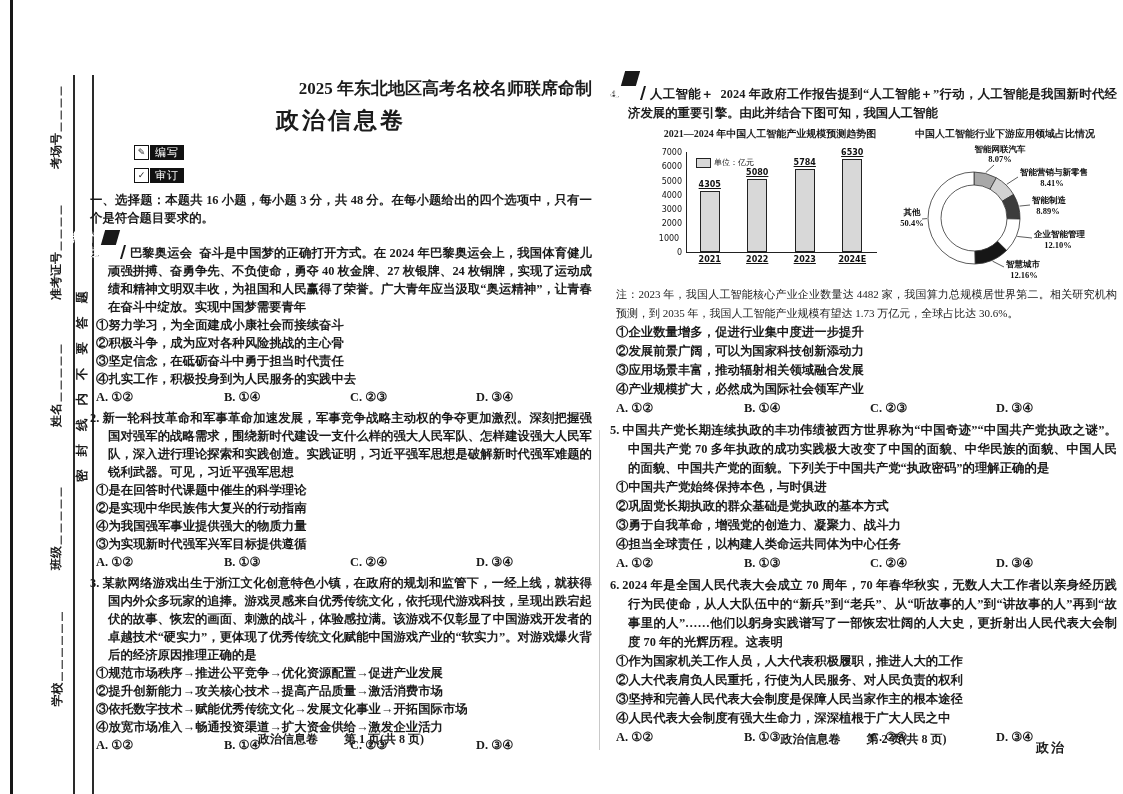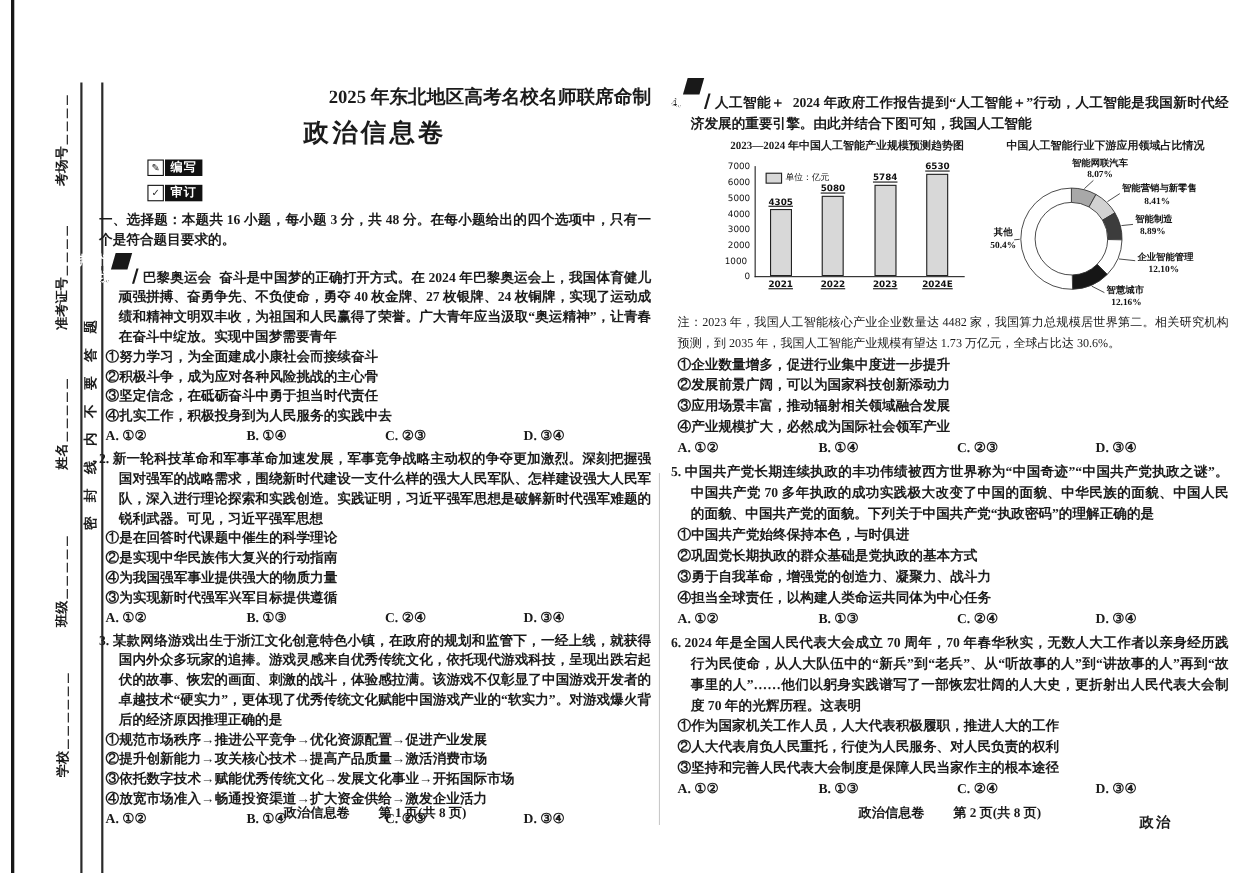--- a/index.html
+++ b/index.html
@@ -17,21 +17,21 @@
   
   .page{position:absolute;top:0;}
   .page-left{left:90px;top:70px;width:502px;font-size:12.4px;line-height:18px;}
   .page-right{left:610px;top:60px;width:507px;font-size:12.4px;line-height:19px;padding-top:8px;}
   .title1{text-align:right;font-size:17px;font-weight:700;line-height:26px;margin-top:6px;}
   .title2{text-align:center;font-size:23px;font-weight:700;letter-spacing:3px;line-height:32px;margin-top:3px;}
   .credits{margin:8px 0 0 44px;}
   .credit-row{display:flex;align-items:center;height:15px;margin-bottom:8px;}
   .credit-icon{width:13px;height:13px;border:1.5px solid #111;background:#fff;font-size:9px;
                line-height:13px;text-align:center;margin-right:1px;}
-  .credit-label{background:#111;color:#fff;font-size:11px;font-weight:700;height:15px;
+  .credit-label{background:#111;color:#fff;font-size:11px;font-weight:400;height:15px;
                 line-height:15px;padding:0 5px;letter-spacing:1px;}
   .exam-info{text-align:center;font-size:12px;font-weight:600;margin-top:5px;}
   .section{font-weight:700;text-align:justify;margin-top:7px;}
   .question{margin-top:3px;}
   .q-stem{text-align:justify;padding-left:18px;text-indent:-18px;font-weight:600;}
   .q-num{font-weight:700;margin-right:3px;}
   .hot-badge{display:inline-block;background:#191919;transform:skewX(-16deg);padding:0 6px 0 7px;
              margin:0 2px 0 1px;height:15px;line-height:15px;vertical-align:1px;}
   .hot-badge>span{display:inline-block;transform:skewX(16deg);color:#fff;font-size:11.5px;
                   font-weight:700;letter-spacing:1px;}
@@ -150,21 +150,21 @@
 
   <div class="page page-right">
 
     <div class="question">
       <div class="q-stem">
         <span class="q-num">4.</span><span class="hot-badge"><span>热情境</span></span><span class="tag-slash"></span><span class="q-keyword">人工智能＋</span><span>2024 年政府工作报告提到“人工智能＋”行动，人工智能是我国新时代经济发展的重要引擎。由此并结合下图可知，我国人工智能</span>
       </div>
 
       <div class="charts-row">
         <div class="chart-box">
-          <div class="chart-title">2023—2024 年中国人工智能产业规模预测趋势图</div>
+          <div class="chart-title">2021—2024 年中国人工智能产业规模预测趋势图</div>
           <div class="bar-chart-body">
               <div class="bar-plot"></div>
               <div class="ytick" style="top: 8px;">7000</div>
               <div class="ytick" style="top: 22.2857px;">6000</div>
               <div class="ytick" style="top: 36.5714px;">5000</div>
               <div class="ytick" style="top: 50.8571px;">4000</div>
               <div class="ytick" style="top: 65.1429px;">3000</div>
               <div class="ytick" style="top: 79.4286px;">2000</div>
               <div class="ytick" style="top: 93.7143px; text-align: center;">1000</div>
               <div class="ytick" style="top: 108px;">0</div>
@@ -248,20 +248,21 @@
       </div>
     </div>
 
     <div class="question">
       <div class="q-stem">
         <span class="q-num">6.</span><span>2024 年是全国人民代表大会成立 70 周年，70 年春华秋实，无数人大工作者以亲身经历践行为民使命，从人大队伍中的“新兵”到“老兵”、从“听故事的人”到“讲故事的人”再到“故事里的人”……他们以躬身实践谱写了一部恢宏壮阔的人大史，更折射出人民代表大会制度 70 年的光辉历程。这表明</span>
       </div>
       <div class="q-item">①作为国家机关工作人员，人大代表积极履职，推进人大的工作</div>
       <div class="q-item">②人大代表肩负人民重托，行使为人民服务、对人民负责的权利</div>
       <div class="q-item">③坚持和完善人民代表大会制度是保障人民当家作主的根本途径</div>
+      <div class="q-item">④人民代表大会制度有强大生命力，深深植根于广大人民之中</div>
       <div class="choices">
         <span>A. ①②</span>
         <span>B. ①③</span>
         <span>C. ②④</span>
         <span>D. ③④</span>
       </div>
     </div>
   </div>
 
   <div class="page-footer footer-right">

